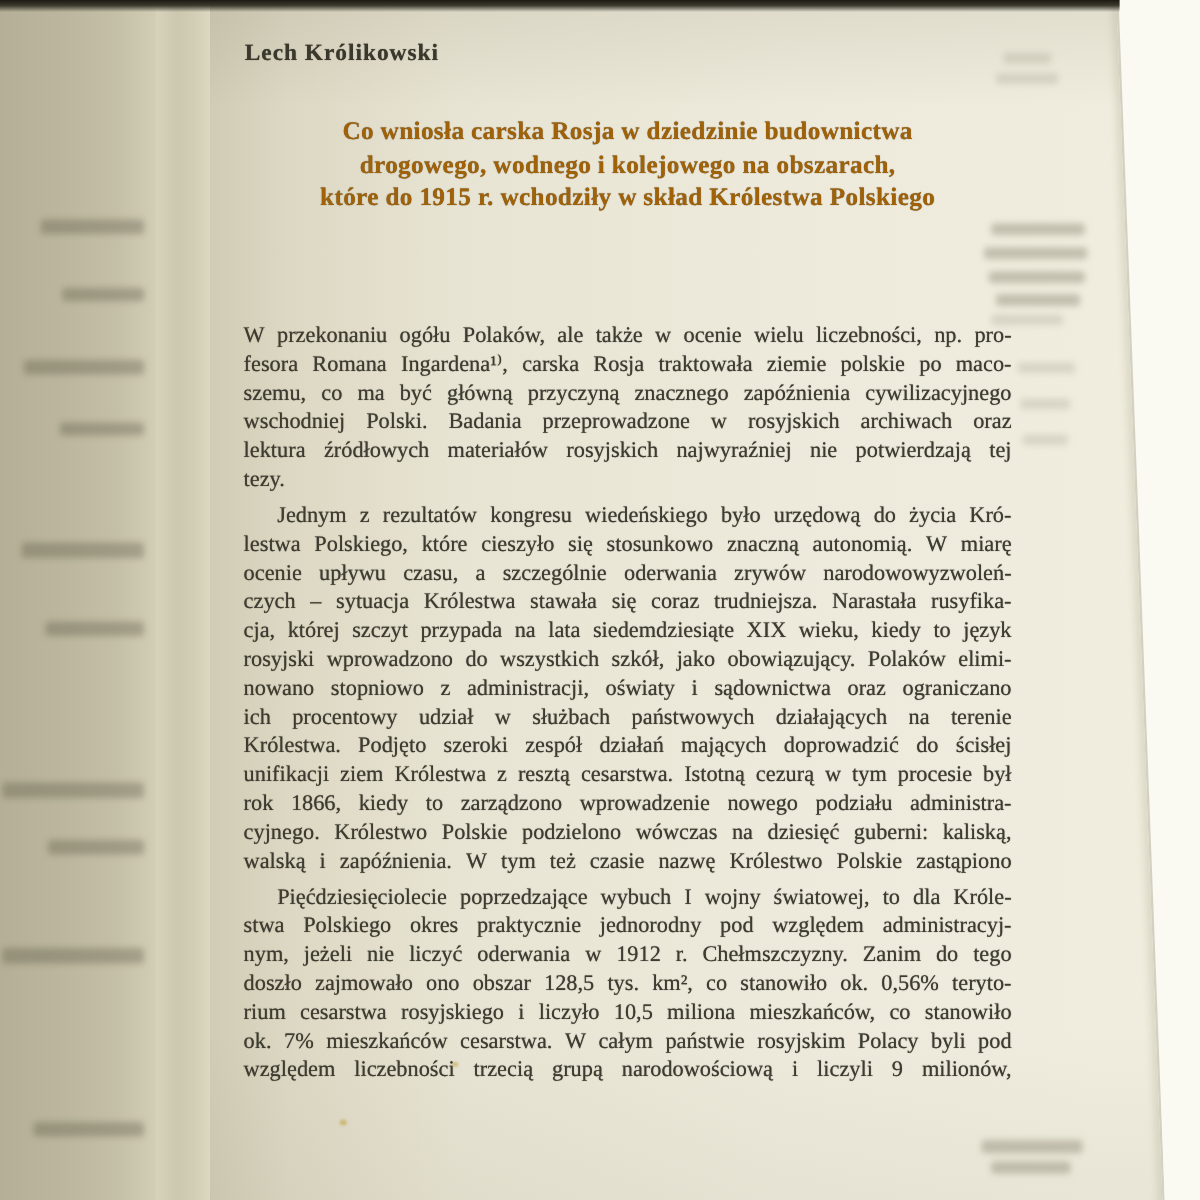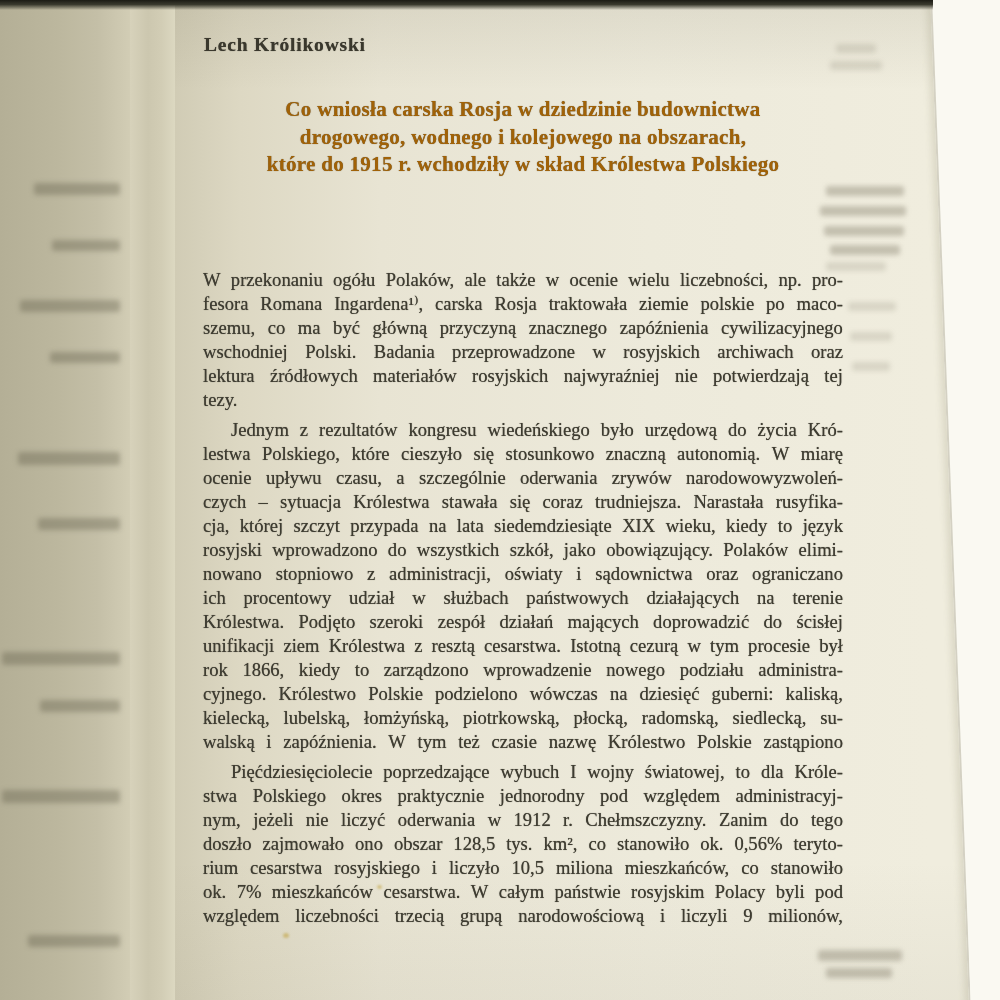--- a/index.html
+++ b/index.html
@@ -310,30 +310,20 @@
             <span>Królestwo</span>
             <span>Polskie</span>
             <span>podzielono</span>
             <span>wówczas</span>
             <span>na</span>
             <span>dziesięć</span>
             <span>guberni:</span>
             <span>kaliską,</span>
           </div>
           <div class="tline">
-            <span>kielecką,</span>
-            <span>lubelską,</span>
-            <span>łomżyńską,</span>
-            <span>piotrkowską,</span>
-            <span>płocką,</span>
-            <span>radomską,</span>
-            <span>siedlecką,</span>
-            <span>su-</span>
-          </div>
-          <div class="tline">
             <span>walską</span>
             <span>i</span>
             <span>zapóźnienia.</span>
             <span>W</span>
             <span>tym</span>
             <span>też</span>
             <span>czasie</span>
             <span>nazwę</span>
             <span>Królestwo</span>
             <span>Polskie</span>

